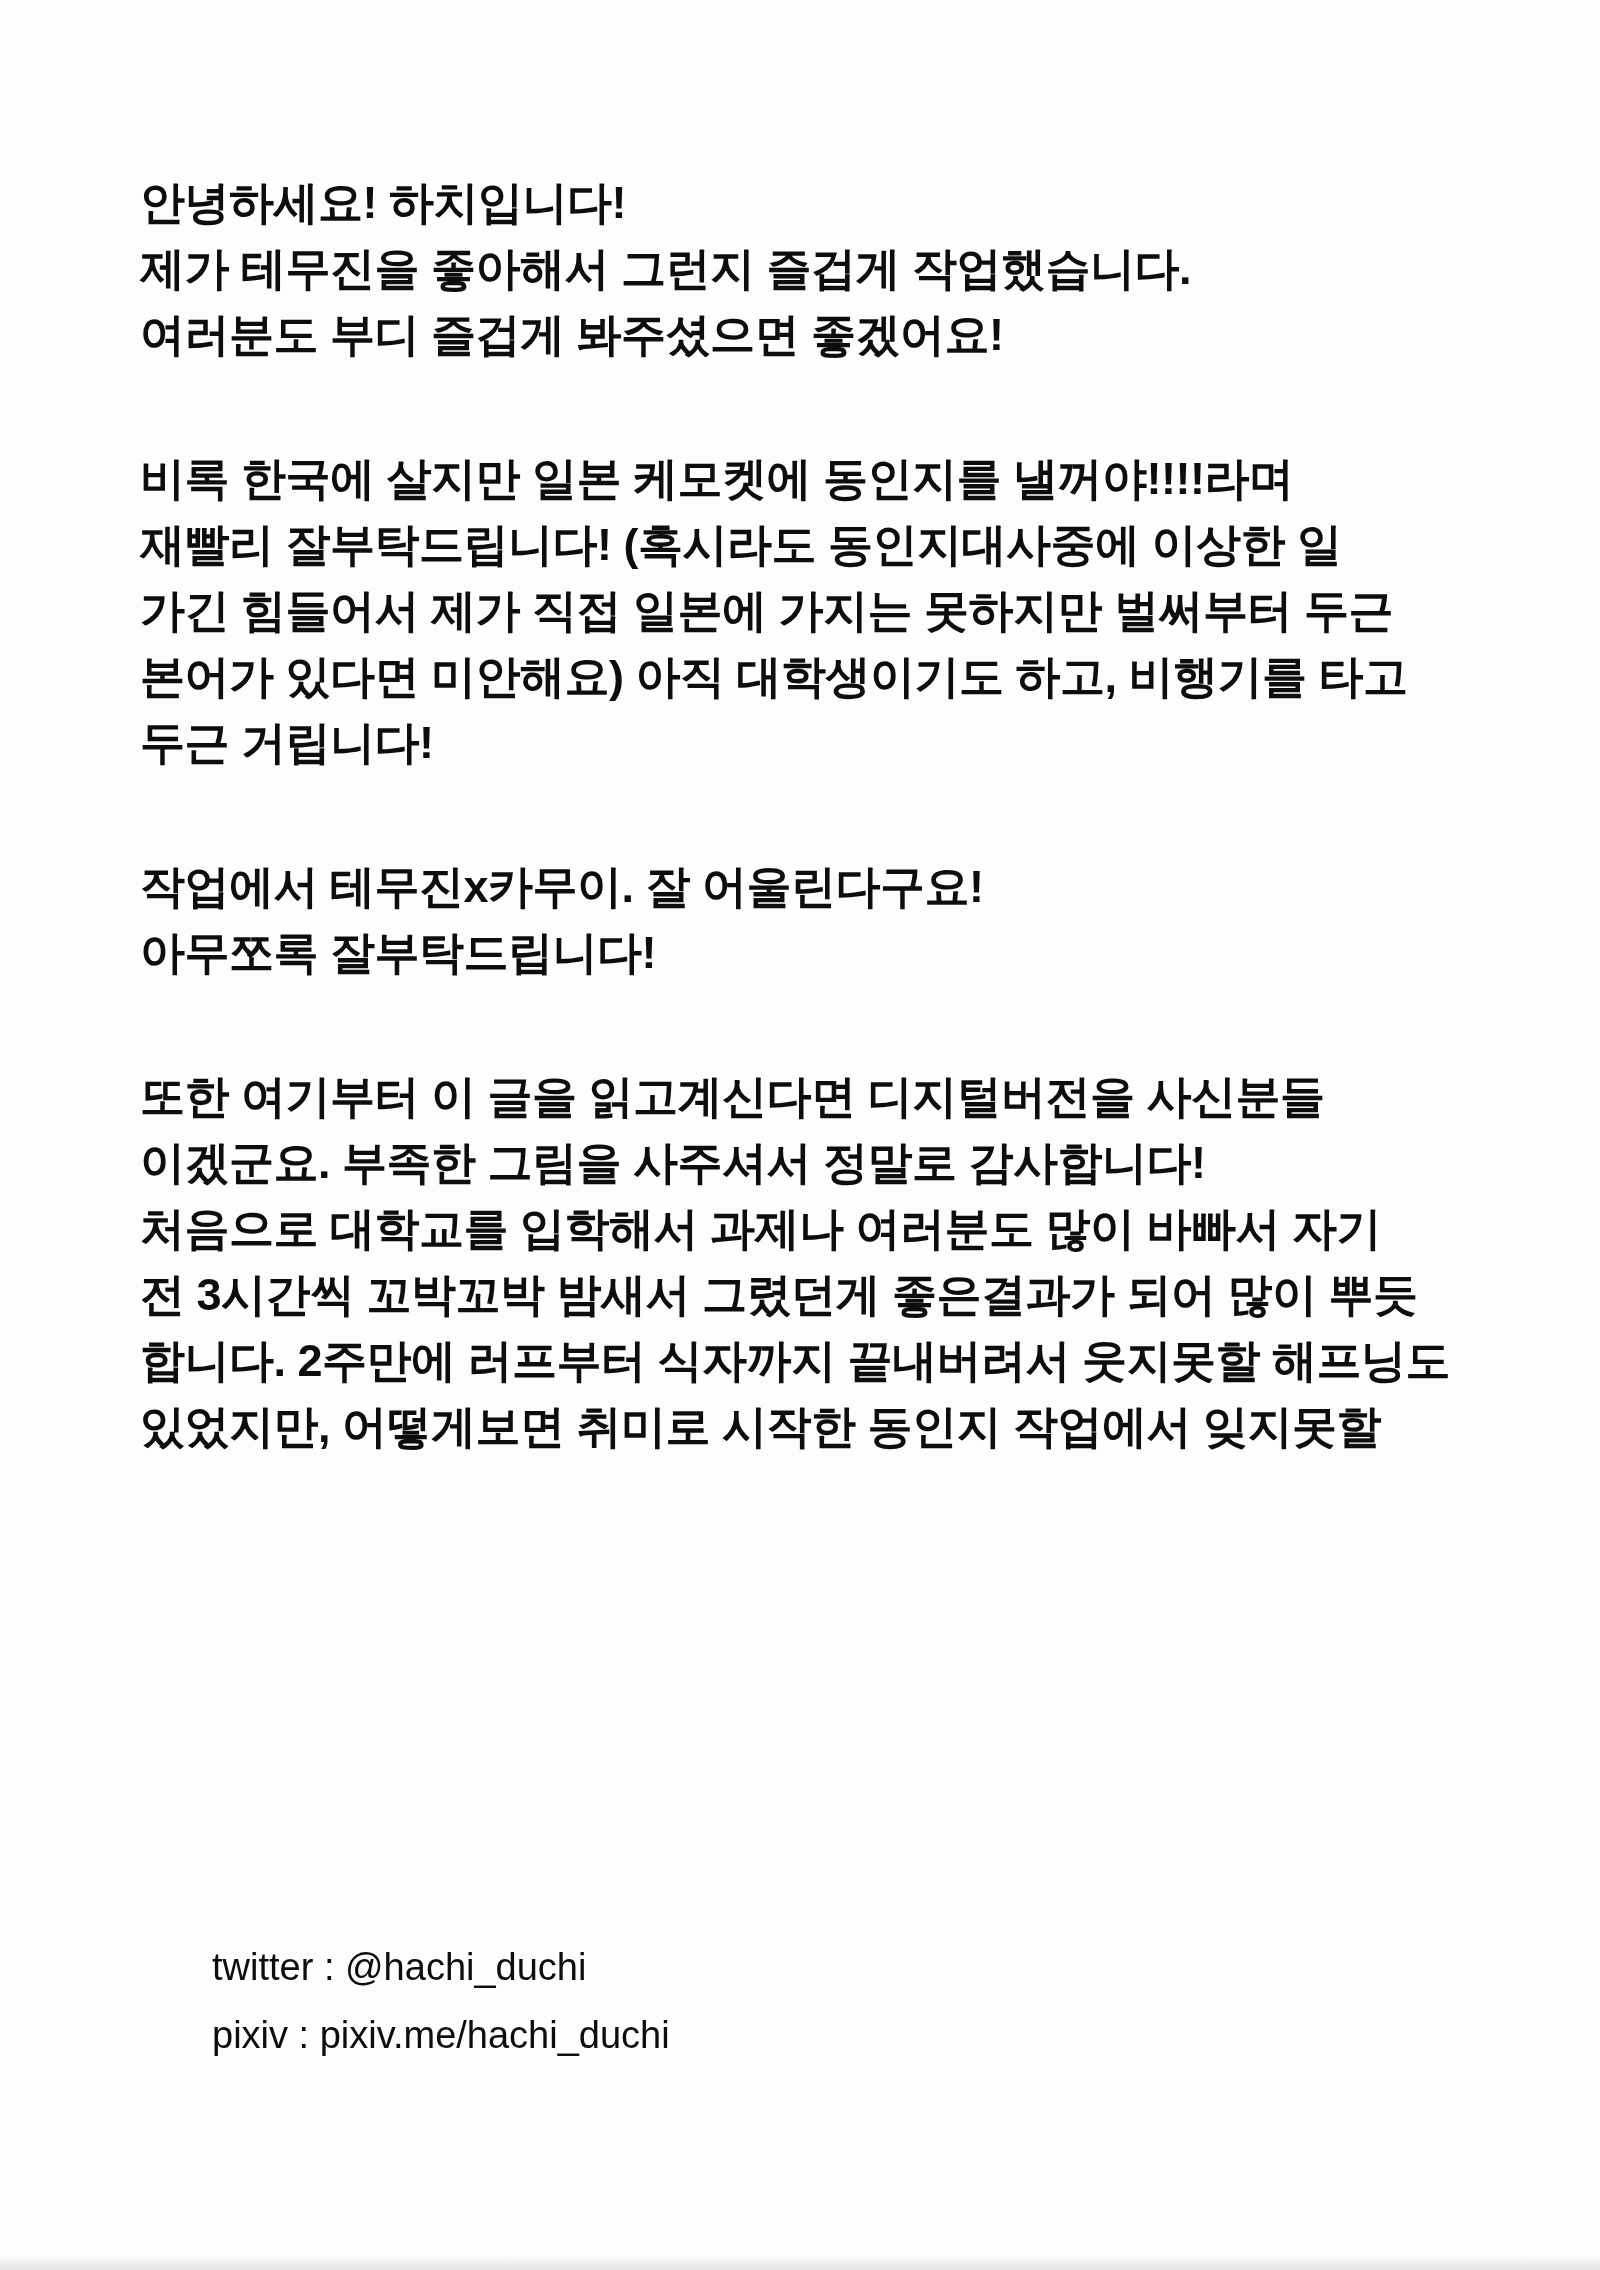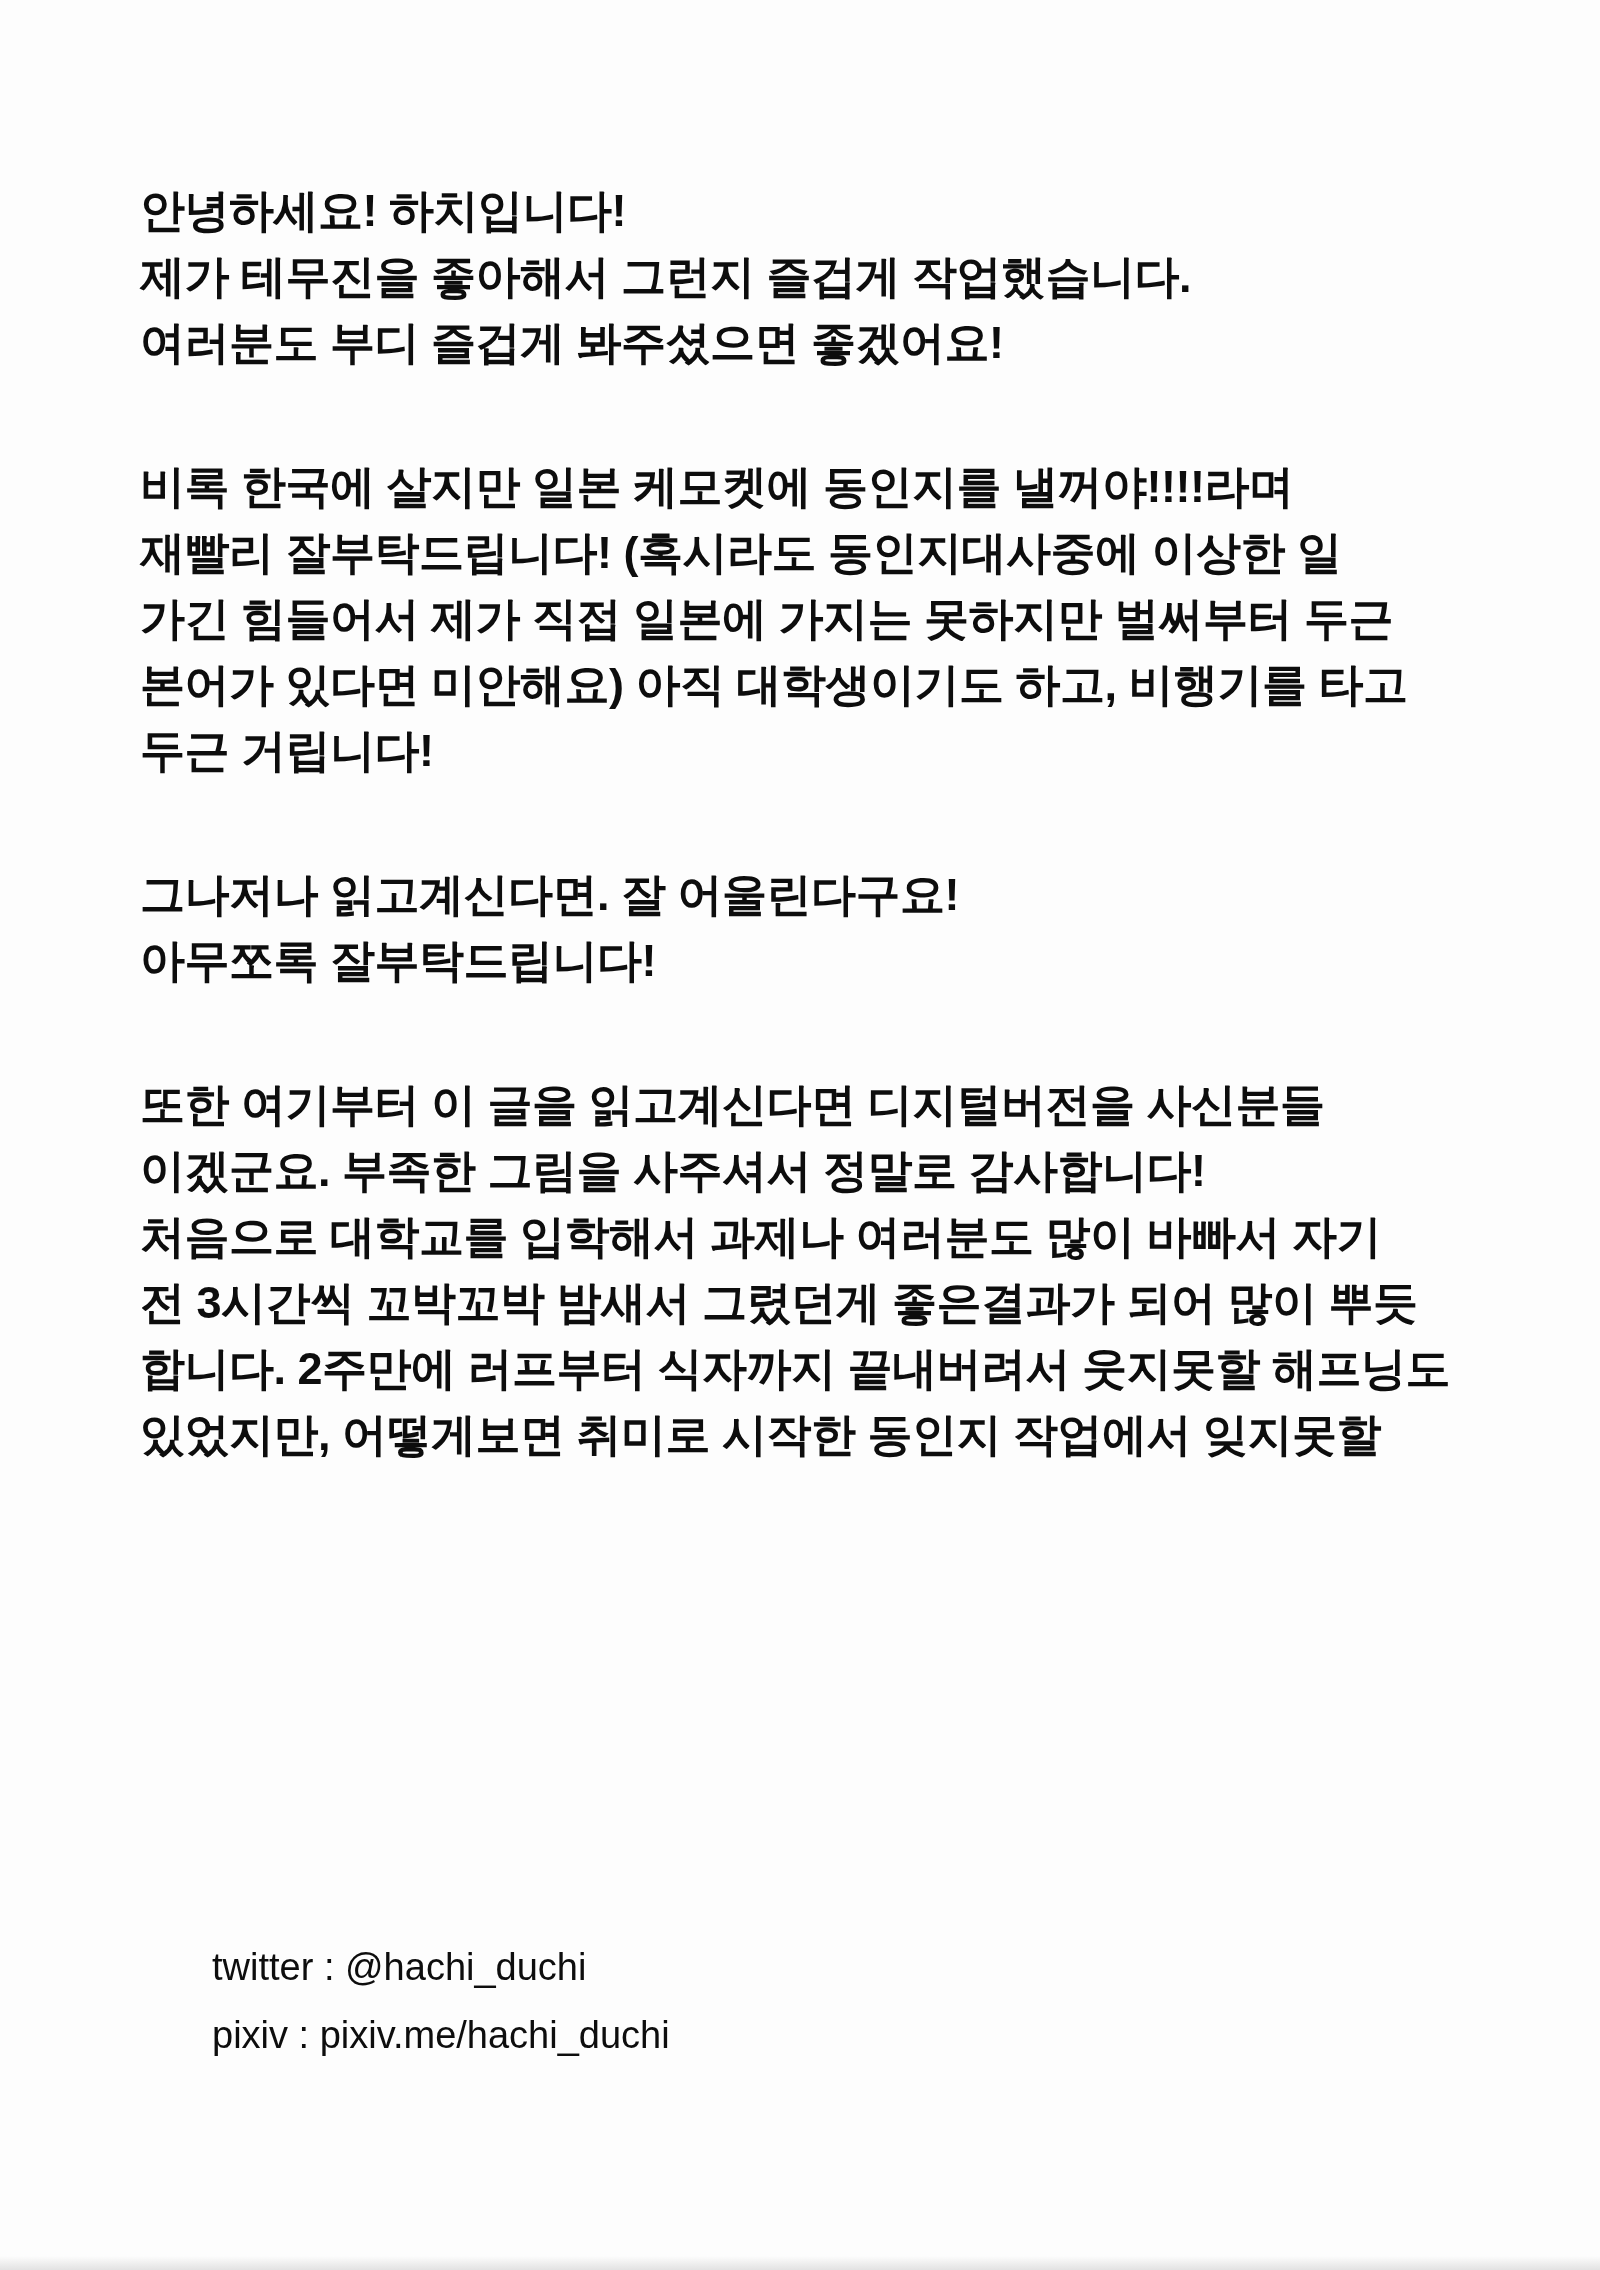--- a/index.html
+++ b/index.html
@@ -20,21 +20,21 @@
     position: absolute;
     left: 140px;
     top: 170px;
     width: 1360px;
     font-weight: 700;
     font-size: 45px;
     line-height: 66px;
     letter-spacing: -0.5px;
   }
   .paragraph {
-    margin: 8px 0 78px 0;
+    margin: 0 0 78px 0;
   }
   .paragraph:last-child {
     margin-bottom: 0;
   }
   .line {
     white-space: nowrap;
   }
   .contact-block {
     position: absolute;
     left: 212px;
@@ -68,21 +68,21 @@
         <div class="line">여러분도 부디 즐겁게 봐주셨으면 좋겠어요!</div>
       </div>
       <div class="paragraph">
         <div class="line">비록 한국에 살지만 일본 케모켓에 동인지를 낼꺼야!!!!라며</div>
         <div class="line">재빨리 잘부탁드립니다! (혹시라도 동인지대사중에 이상한 일</div>
         <div class="line">가긴 힘들어서 제가 직접 일본에 가지는 못하지만 벌써부터 두근</div>
         <div class="line">본어가 있다면 미안해요) 아직 대학생이기도 하고, 비행기를 타고</div>
         <div class="line">두근 거립니다!</div>
       </div>
       <div class="paragraph">
-        <div class="line">그나저나 읽고계신다면. 잘 어울린다구요!</div>
+        <div class="line">작업에서 테무진x카무이. 잘 어울린다구요!</div>
         <div class="line">아무쪼록 잘부탁드립니다!</div>
       </div>
       <div class="paragraph">
         <div class="line">또한 여기부터 이 글을 읽고계신다면 디지털버전을 사신분들</div>
         <div class="line">이겠군요. 부족한 그림을 사주셔서 정말로 감사합니다!</div>
         <div class="line">처음으로 대학교를 입학해서 과제나 여러분도 많이 바빠서 자기</div>
         <div class="line">전 3시간씩 꼬박꼬박 밤새서 그렸던게 좋은결과가 되어 많이 뿌듯</div>
         <div class="line">합니다. 2주만에 러프부터 식자까지 끝내버려서 웃지못할 해프닝도</div>
         <div class="line">있었지만, 어떻게보면 취미로 시작한 동인지 작업에서 잊지못할</div>
       </div>

